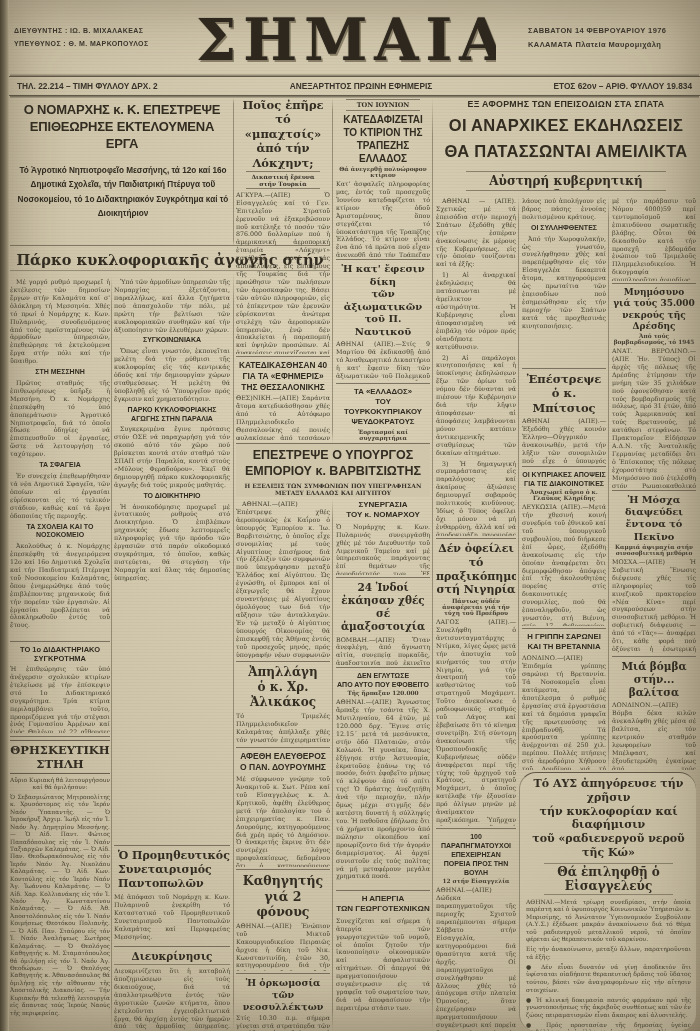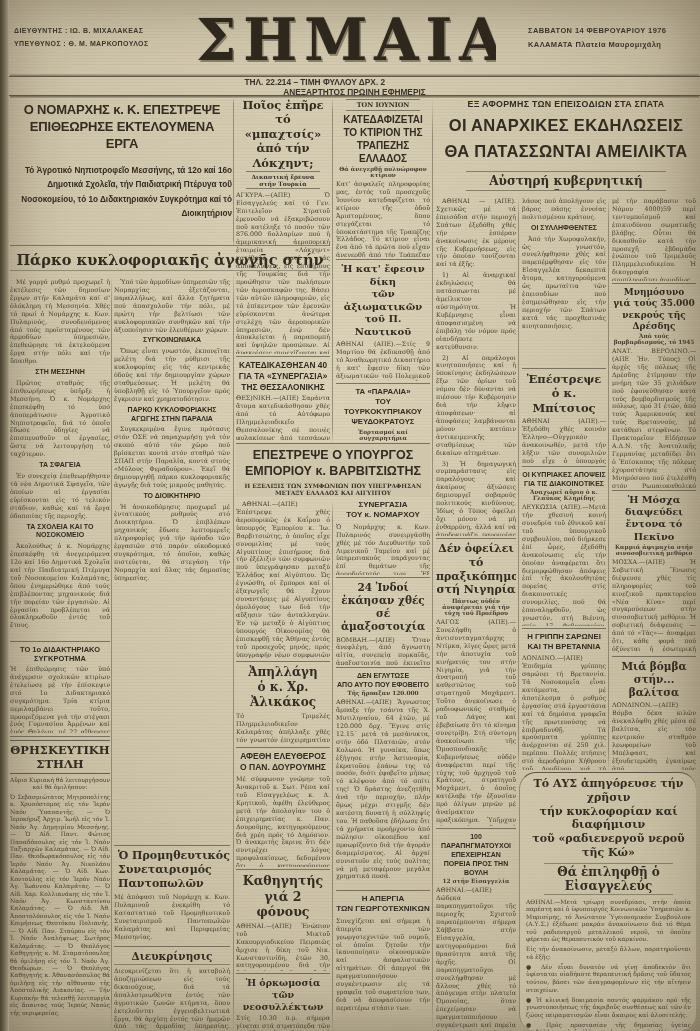--- a/index.html
+++ b/index.html
@@ -51,40 +51,40 @@
 
   <div class="b mastsm" style="left:14px;top:24px;width:170px;">
     <div>ΔΙΕΥΘΥΝΤΗΣ : ΙΩ. Β. ΜΙΧΑΛΑΚΕΑΣ</div>
     <div>ΥΠΕΥΘΥΝΟΣ : Θ. Μ. ΜΑΡΚΟΠΟΥΛΟΣ</div>
   </div>
   <div class="b title" style="left:196px;top:6px;width:300px;height:74px;">ΣΗΜΑΙΑ</div>
   <div class="b mastsm" style="left:528px;top:24px;width:165px;text-align:left;font-size:7.5px;">
     <div>ΣΑΒΒΑΤΟΝ 14 ΦΕΒΡΟΥΑΡΙΟΥ 1976</div>
     <div>ΚΑΛΑΜΑΤΑ  Πλατεία Μαυρομιχάλη</div>
   </div>
-  <div class="b mastbar" style="left:9px;top:76px;width:691px;height:20px;flex-direction:column;">
+  <div class="b mastbar" style="left:9px;top:76px;width:691px;height:20px;">
     <div style="width:228px;padding-left:8px;">ΤΗΛ. 22.214  –  ΤΙΜΗ ΦΥΛΛΟΥ ΔΡΧ. 2</div>
     <div style="flex:1;text-align:center;">ΑΝΕΞΑΡΤΗΤΟΣ ΠΡΩΙΝΗ ΕΦΗΜΕΡΙΣ</div>
     <div style="width:215px;text-align:right;padding-right:8px;">ΕΤΟΣ 62ον – ΑΡΙΘ. ΦΥΛΛΟΥ 19.834</div>
   </div>
 
   <div class="vrule" style="left:111px;top:276px;height:755px;"></div>
   <div class="vrule" style="left:233px;top:98px;height:148px;"></div>
   <div class="vrule" style="left:233px;top:272px;height:759px;"></div>
   <div class="vrule" style="left:332px;top:98px;height:345px;"></div>
   <div class="vrule" style="left:332px;top:499px;height:532px;"></div>
   <div class="vrule" style="left:432px;top:98px;height:933px;"></div>
   <div class="vrule" style="left:518px;top:196px;height:576px;"></div>
   <div class="vrule" style="left:608px;top:196px;height:576px;"></div>
 
   <div class="b ch chl" style="left:12px;top:102px;width:220px;height:56px;font-size:13px;letter-spacing:-0.2px;">
     <div>Ο ΝΟΜΑΡΧΗΣ κ. Κ. ΕΠΕΣΤΡΕΨΕ</div>
     <div>ΕΠΙΘΕΩΡΗΣΕ ΕΚΤΕΛΟΥΜΕΝΑ ΕΡΓΑ</div>
   </div>
-  <div class="b ch" style="left:14px;top:164px;width:218px;height:76px;font-size:8.2px;line-height:1.75;text-align:right;font-weight:700;">Τό Ἀγροτικό Νηπιοτροφεῖο Μεσσήνης, τά 12ο καί 16ο Δημοτικά Σχολεῖα, τήν Παιδιατρική Πτέρυγα τοῦ Νοσοκομείου, τό 1ο Διδακτηριακόν Συγκρότημα καί τό Διοικητήριον</div>
+  <div class="b ch" style="left:14px;top:164px;width:218px;height:76px;font-size:8.2px;line-height:1.75;text-align:center;font-weight:700;">Τό Ἀγροτικό Νηπιοτροφεῖο Μεσσήνης, τά 12ο καί 16ο Δημοτικά Σχολεῖα, τήν Παιδιατρική Πτέρυγα τοῦ Νοσοκομείου, τό 1ο Διδακτηριακόν Συγκρότημα καί τό Διοικητήριον</div>
   <div class="b sh" style="left:10px;top:245px;width:320px;height:26px;font-size:14.5px;padding-top:5px;border-top:1px solid rgba(77,69,53,.6);border-bottom:1px solid rgba(77,69,53,.45);">Πάρκο κυκλοφοριακῆς ἀγωγῆς στήν Παραλία</div>
 
   <div class="b j" style="left:10px;top:278px;width:100px;height:360px;">
     <p>Μέ γοργό ρυθμό προχωρεῖ ἡ ἐκτέλεσις τῶν δημοσίων ἔργων στήν Καλαμάτα καί σ' ὁλόκληρη τή Μεσσηνία. Χθές τό πρωί ὁ Νομάρχης κ. Κων. Πυλαρινός, συνοδευόμενος ἀπό τούς προϊσταμένους τῶν ἁρμοδίων ὑπηρεσιῶν, ἐπεθεώρησε τά ἐκτελούμενα ἔργα στήν πόλι καί τήν ὕπαιθρο.</p>
     <p class="ch" style="font-size:7px;text-indent:0;margin:2px 0;">ΣΤΗ ΜΕΣΣΗΝΗ</p>
     <p>Πρῶτος σταθμός τῆς ἐπιθεωρήσεως ὑπῆρξε ἡ Μεσσήνη. Ὁ κ. Νομάρχης ἐπεσκέφθη τό ὑπό ἀποπεράτωσιν Ἀγροτικό Νηπιοτροφεῖο, διά τό ὁποῖο ἔδωσε ὁδηγίες νά ἐπισπευσθοῦν οἱ ἐργασίες, ὥστε νά λειτουργήσῃ τό ταχύτερον.</p>
     <p class="ch" style="font-size:7px;text-indent:0;margin:2px 0;">ΤΑ ΣΦΑΓΕΙΑ</p>
     <p>Ἐν συνεχείᾳ ἐπεθεωρήθησαν τά νέα Δημοτικά Σφαγεῖα, τῶν ὁποίων αἱ ἐργασίαι εὑρίσκονται εἰς τό τελικόν στάδιον, καθώς καί τά ἔργα ὁδοποιίας τῆς περιοχῆς.</p>
     <p class="ch" style="font-size:7px;text-indent:0;margin:2px 0;">ΤΑ ΣΧΟΛΕΙΑ ΚΑΙ ΤΟ ΝΟΣΟΚΟΜΕΙΟ</p>
     <p>Ἀκολούθως ὁ κ. Νομάρχης ἐπεσκέφθη τά ἀνεγειρόμενα 12ο καί 16ο Δημοτικά Σχολεῖα καί τήν Παιδιατρική Πτέρυγα τοῦ Νοσοκομείου Καλαμάτας, ὅπου ἐνημερώθηκε ἀπό τούς ἐπιβλέποντας μηχανικούς διά τήν πορείαν τῶν ἐργασιῶν. Αἱ ἐργασίαι προβλέπεται νά ὁλοκληρωθοῦν ἐντός τοῦ ἔτους.</p>
@@ -131,21 +131,21 @@
       <div>τό «μπαχτσίς»</div>
       <div>ἀπό τήν Λόκχηντ;</div>
     </div>
     <div class="kickbox kick" style="font-size:6px;">Δικαστική ἔρευνα στήν Τουρκία</div>
     <div class="j">ΑΓΚΥΡΑ.—(ΑΠΕ) Ὁ Εἰσαγγελεύς καί τό Γεν. Ἐπιτελεῖον Στρατοῦ ἐρευνοῦν νά ἐξακριβώσουν ποῦ κατέληξε τό ποσόν τῶν 876.000 δολλαρίων πού ἡ ἀμερικανική ἀεροπορική ἑταιρεία «Λόκχηντ» κατέβαλε, κατά τάς ἀποκαλύψεις, εἰς ἐπισήμους τῆς Τουρκίας διά τήν προώθησιν τῶν πωλήσεων τῶν ἀεροσκαφῶν της. Βάσει τῶν αὐτῶν πληροφοριῶν, εἰς τό ἐπίκεντρον τῶν ἐρευνῶν εὑρίσκονται ἀνώτερα στελέχη τῶν ἀεροπορικῶν ὑπηρεσιῶν, ἐνῷ δέν ἀποκλείεται ἡ παραπομπή καί ὑψηλῶν προσώπων. Αἱ ἀνακρίσεις συνεχίζονται καί ἀναμένεται νά ὁλοκληρωθοῦν ἐντός τοῦ μηνός, ὁπότε θά ἐκδοθῇ τό σχετικόν πόρισμα διά τήν ὑπόθεσιν, ἡ ὁποία συνεκλόνισε τήν τουρκικήν κοινήν γνώμην.</div>
   </div>
 
   <div class="b rt" style="left:236px;top:356px;width:94px;height:84px;">
     <div class="ch chl" style="font-size:8.3px;">
       <div>ΚΑΤΕΔΙΚΑΣΘΗΣΑΝ 40</div>
-      <div>ΓΙΑ ΤΑ «ΣΥΝΕΡΓΑΣΙΑ»</div>
+      <div>ΓΙΑ ΤΑ «ΕΦΗΜΕΡΙΣ»</div>
       <div>ΤΗΣ ΘΕΣΣΑΛΟΝΙΚΗΣ</div>
     </div>
     <div class="j" style="margin-top:2px;">ΘΕΣ)ΝΙΚΗ.—(ΑΠΕ) Σαράντα ἄτομα κατεδικάσθησαν χθές ἀπό τό Αὐτόφωρο Πλημμελειοδικεῖο Θεσσαλονίκης σέ ποινές φυλακίσεως ἀπό τεσσάρων μέχρι δέκα μηνῶν, διότι ἀνήγειραν αὐθαίρετα κτίσματα εἰς τό λεκανοπέδιον τῆς πόλεως.</div>
   </div>
 
   <div class="b rt" style="left:236px;top:443px;width:194px;height:54px;background:rgba(207,197,170,.92);">
     <div class="ch chl" style="font-size:12.5px;">
       <div>ΕΠΕΣΤΡΕΨΕ Ο ΥΠΟΥΡΓΟΣ</div>
       <div>ΕΜΠΟΡΙΟΥ κ. ΒΑΡΒΙΤΣΙΩΤΗΣ</div>
     </div>
@@ -202,21 +202,21 @@
     <div class="sh shl" style="font-size:10px;">
       <div>Ἡ κατ' ἔφεσιν δίκη</div>
       <div>τῶν ἀξιωματικῶν</div>
       <div>τοῦ Π. Ναυτικοῦ</div>
     </div>
     <div class="j" style="margin-top:2px;">ΑΘΗΝΑΙ (ΑΠΕ).—Στίς 9 Μαρτίου θά ἐκδικασθῇ ἀπό τό Ἀναθεωρητικό Δικαστήριο ἡ κατ' ἔφεσιν δίκη τῶν ἀξιωματικῶν τοῦ Πολεμικοῦ Ναυτικοῦ, οἱ ὁποῖοι εἶχαν καταδικασθῆ πρωτοδίκως διά τήν συμμετοχήν των εἰς τό κίνημα τοῦ Ναυτικοῦ. Εἰς τήν δίκην θά ἐξετασθοῦν πολυάριθμοι μάρτυρες κατηγορίας καί ὑπερασπίσεως, μεταξύ τῶν ὁποίων καί ἀνώτατοι ἀξιωματικοί ἐν ἀποστρατείᾳ.</div>
   </div>
 
   <div class="b rt" style="left:336px;top:383px;width:94px;height:58px;">
     <div class="ch chl" style="font-size:7.8px;">
-      <div>ΤΑ «ΠΑΡΑΛΙΑ»</div>
+      <div>ΤΑ «ΕΛΛΑΔΟΣ»</div>
       <div>ΤΟΥ ΤΟΥΡΚΟΚΥΠΡΙΑΚΟΥ</div>
       <div>ΨΕΥΔΟΚΡΑΤΟΥΣ</div>
     </div>
     <div class="subtle">Ἑορτασμοί καί συγχαρητήρια</div>
 
   </div>
 
   <div class="b" style="left:336px;top:500px;width:94px;height:75px;">
     <div class="ch chl" style="font-size:8px;">
       <div>ΣΥΝΕΡΓΑΣΙΑ</div>

